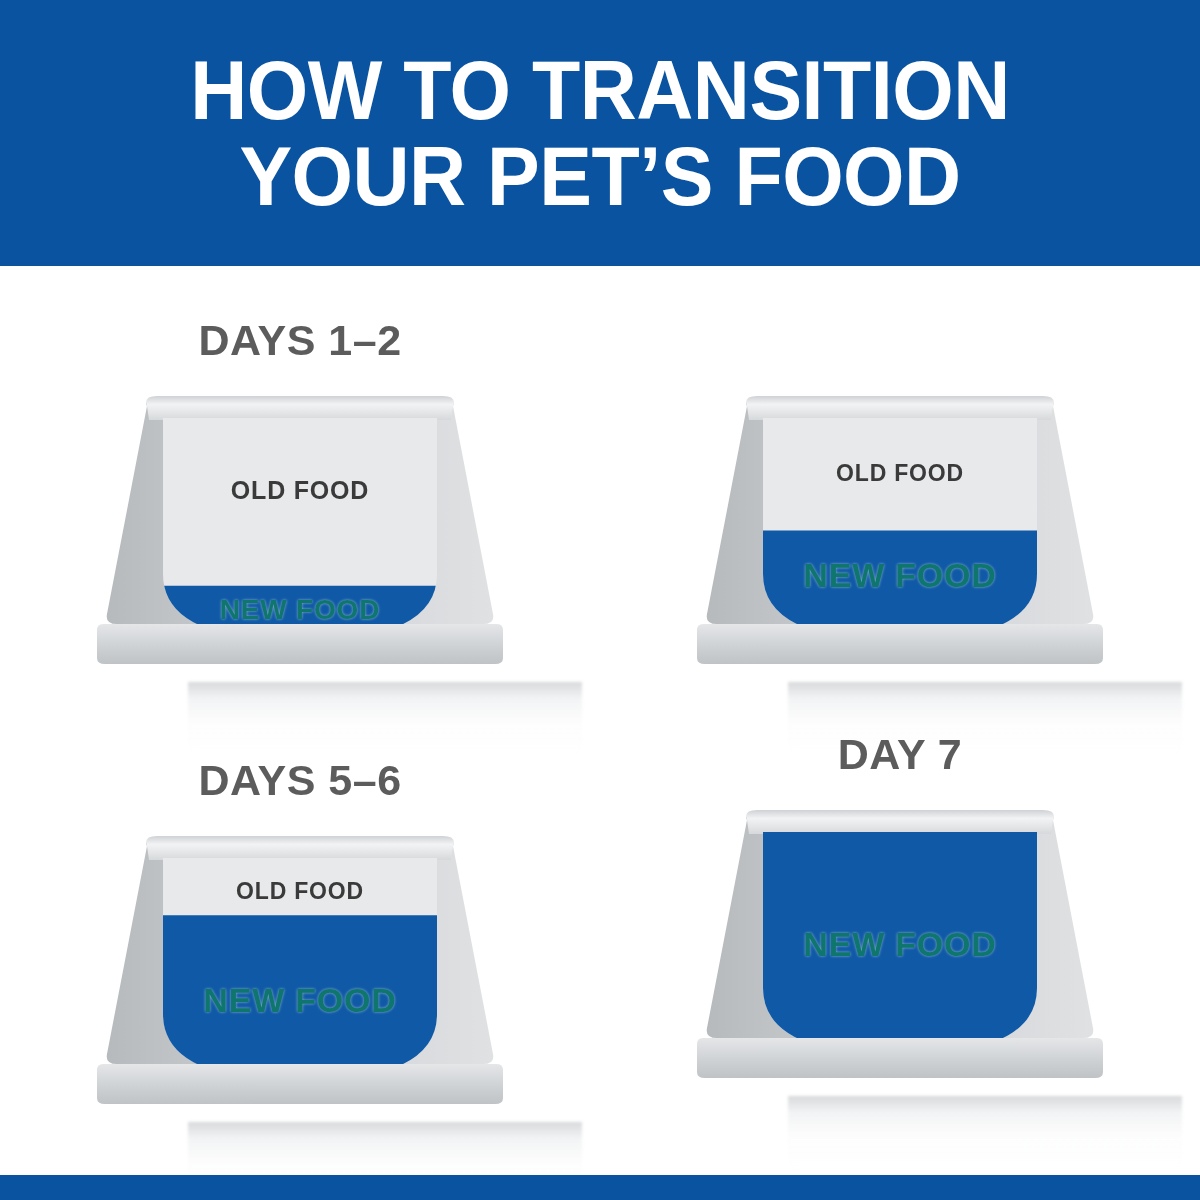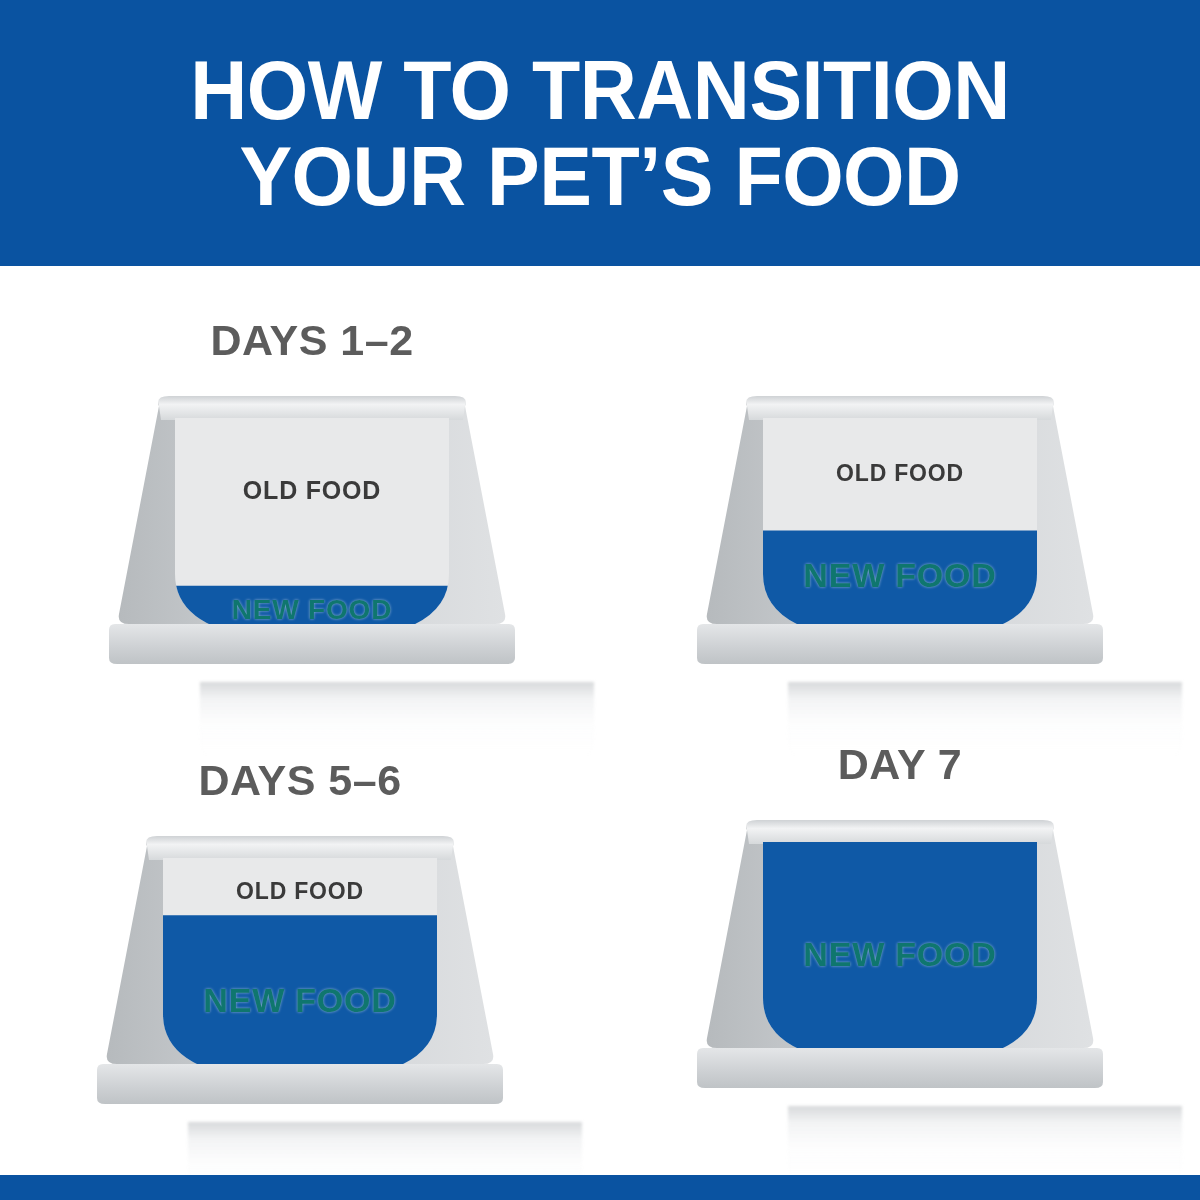--- a/index.html
+++ b/index.html
@@ -63,24 +63,24 @@
     left: 0;
     top: 266px;
     width: 1200px;
     height: 909px;
   }
   .panel {
     position: absolute;
     width: 600px;
     height: 440px;
   }
-  .panel.p0 { left: 12px;   top: 50px;  }
+  .panel.p0 { left: 0;   top: 50px;  }
   .panel.p1 { left: 600px; top: 50px; }
   .panel.p2 { left: 0;   top: 490px; padding-left: 32px; }
-  .panel.p3 { left: 600px; top: 474px; }
+  .panel.p3 { left: 600px; top: 464px; }
 
   .panel-title {
     position: absolute;
     left: 0;
     top: 0;
     width: 600px;
     text-align: center;
     color: #5c5c5c;
     font-family: "Liberation Sans", sans-serif;
     font-weight: bold;

